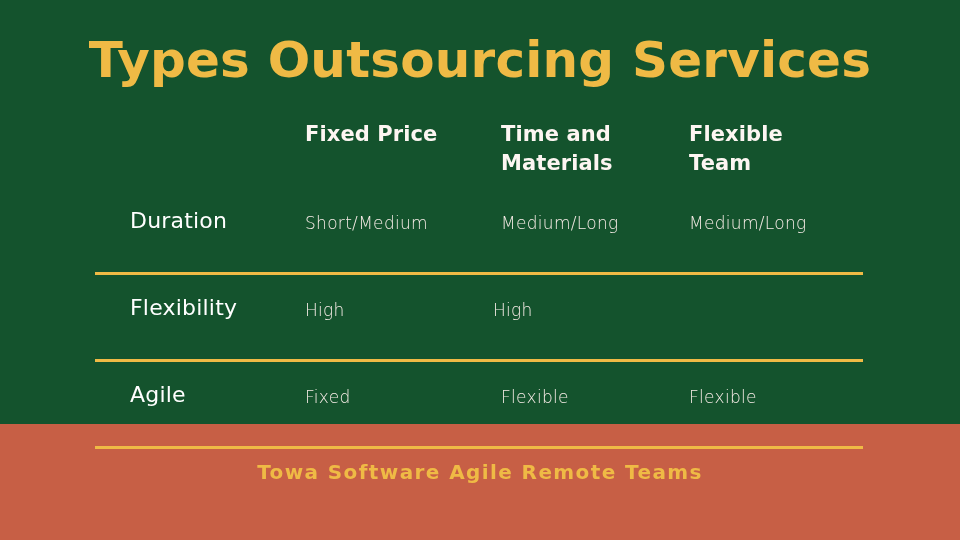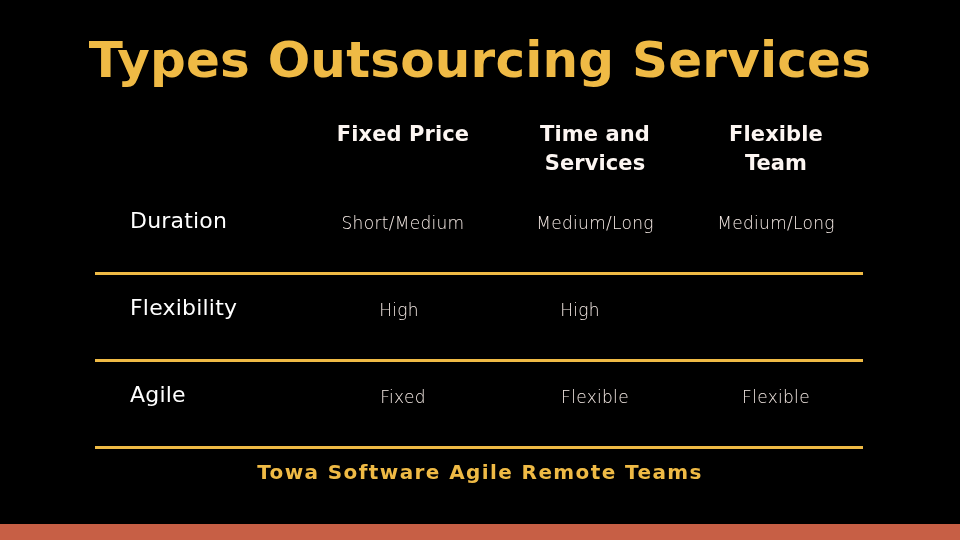--- a/index.html
+++ b/index.html
@@ -11,22 +11,22 @@
     height: 540px;
     overflow: hidden;
     background: #c75f45;
     font-family: "DejaVu Sans", sans-serif;
     -webkit-font-smoothing: antialiased;
   }
 
   .slide {
     position: relative;
     width: 960px;
-    height: 524px;
-    background: #000000;
+    height: 424px;
+    background: #14532d;
     box-sizing: border-box;
   }
 
   
   .slide-title {
     position: absolute;
     left: 0;
     top: 30px;
     width: 960px;
     text-align: center;
@@ -55,21 +55,21 @@
   }
 
   .col-label {
     flex: 0 0 210px;
     box-sizing: border-box;
     padding-left: 35px;
   }
   .col-data {
     flex: 1 1 0;
     box-sizing: border-box;
-    text-align: center;
+    text-align: left;
   }
   .col-data.c1 { flex: 0 0 196px; }
   .col-data.c2 { flex: 0 0 188px; }
   .col-data.c3 { flex: 0 0 174px; }
 
   
   .header-row {
     height: 78px;
   }
   .header-cell {
@@ -147,21 +147,21 @@
         <div class="header-cell"></div>
       </div>
       <div class="col-data c1">
         <div class="header-cell">
           <span>Fixed Price</span>
         </div>
       </div>
       <div class="col-data c2">
         <div class="header-cell">
           <span>Time and</span><br>
-          <span>Services</span>
+          <span>Materials</span>
         </div>
       </div>
       <div class="col-data c3">
         <div class="header-cell">
           <span>Flexible</span><br>
           <span>Team</span>
         </div>
       </div>
     </div>
 

